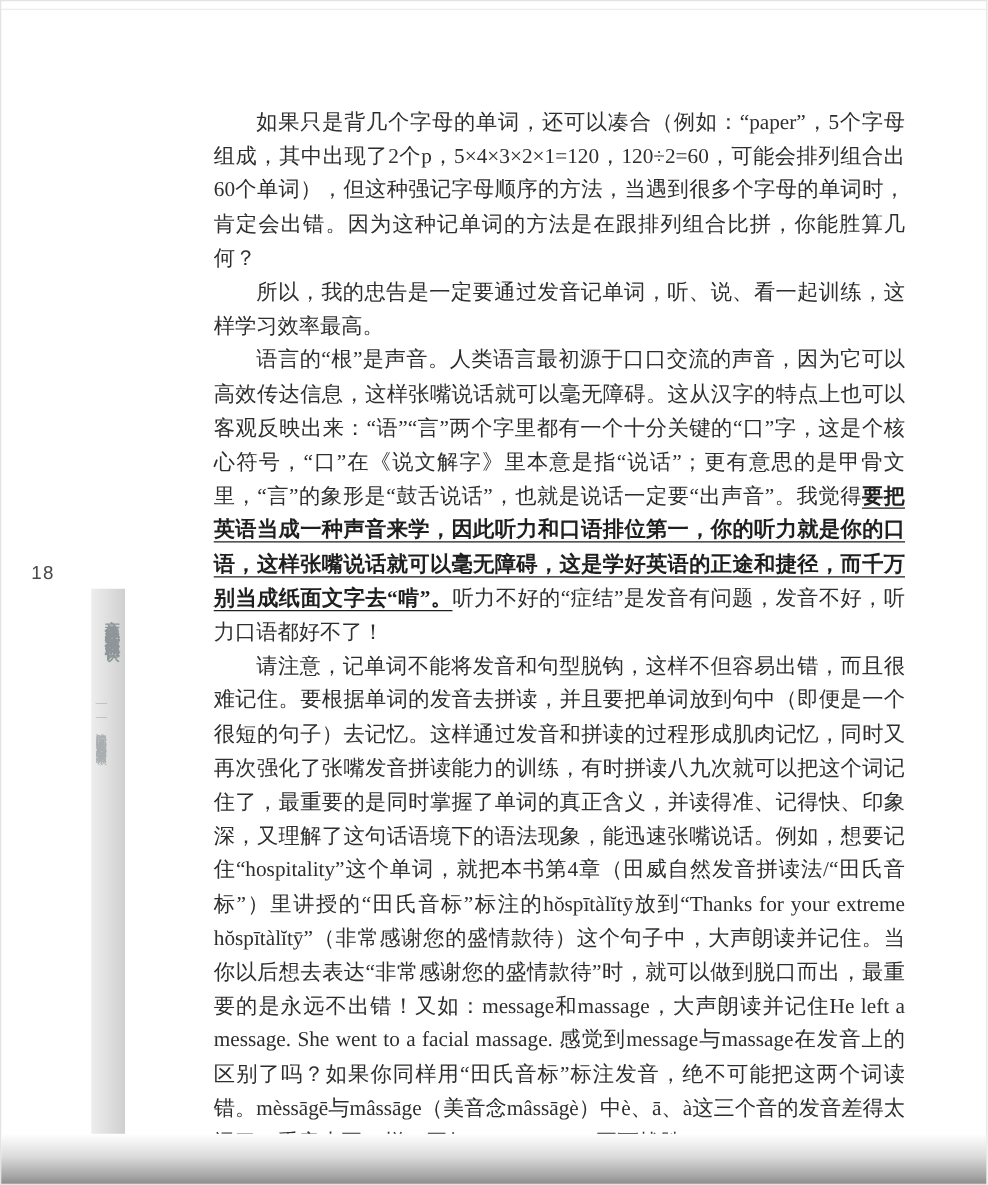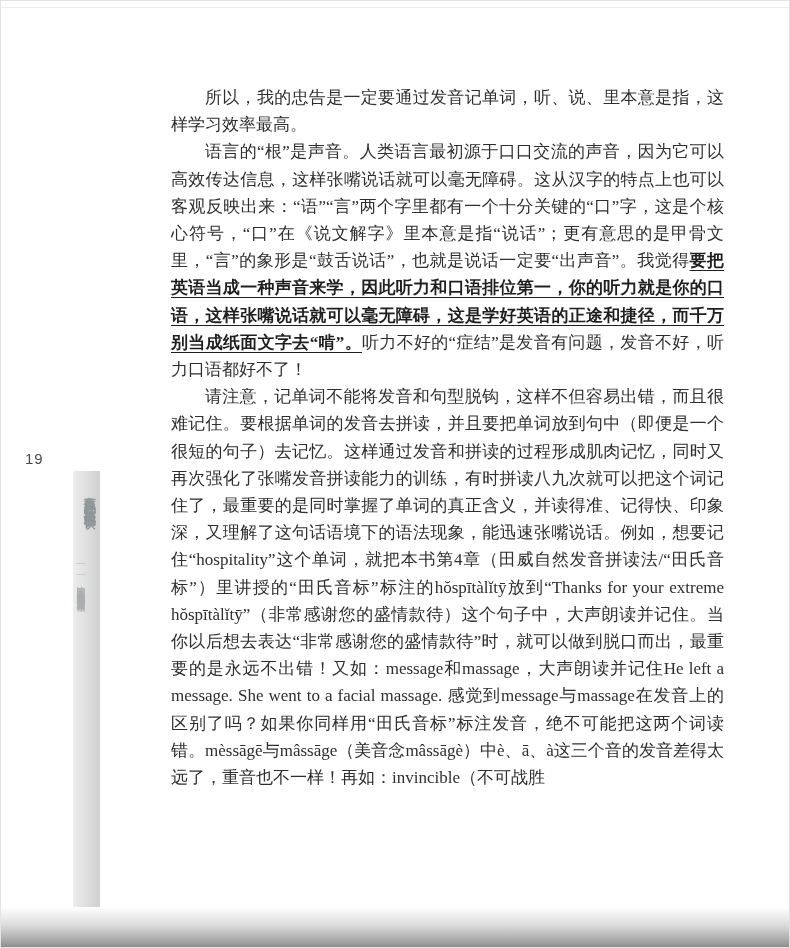--- a/index.html
+++ b/index.html
@@ -62,27 +62,28 @@
     position: absolute; left: 0; right: 0; top: 6px; height: 1px;
     background: #ececec;
   }
 </style>
 </head>
 <body>
 
 <div class="page">
   <div class="top-edge"></div>
 
-  <div class="page-number">19</div>
+  <div class="page-number">18</div>
 
   <div class="spine-bar">
     <div class="spine-title">高效轻松学好英语的秘诀</div>
     <div class="spine-subtitle">——决胜国际商务谈判和海外项目的看家本领</div>
   </div>
 
   <div class="text-block">
-    <p><span>所以，我的忠告是一定要通过发音记单词，听、说、里本意是指，这样学习效率最高。</span></p>
+    <p><span>如果只是背几个字母的单词，还可以凑合（例如：“paper”，5个字母组成，其中出现了2个p，5×4×3×2×1=120，120÷2=60，可能会排列组合出60个单词），但这种强记字母顺序的方法，当遇到很多个字母的单词时，肯定会出错。因为这种记单词的方法是在跟排列组合比拼，你能胜算几何？</span></p>
+    <p><span>所以，我的忠告是一定要通过发音记单词，听、说、看一起训练，这样学习效率最高。</span></p>
     <p><span>语言的“根”是声音。人类语言最初源于口口交流的声音，因为它可以高效传达信息，这样张嘴说话就可以毫无障碍。这从汉字的特点上也可以客观反映出来：“语”“言”两个字里都有一个十分关键的“口”字，这是个核心符号，“口”在《说文解字》里本意是指“说话”；更有意思的是甲骨文里，“言”的象形是“鼓舌说话”，也就是说话一定要“出声音”。我觉得</span><span class="emph">要把英语当成一种声音来学，因此听力和口语排位第一，你的听力就是你的口语，这样张嘴说话就可以毫无障碍，这是学好英语的正途和捷径，而千万别当成纸面文字去“啃”。</span><span>听力不好的“症结”是发音有问题，发音不好，听力口语都好不了！</span></p>
     <p><span>请注意，记单词不能将发音和句型脱钩，这样不但容易出错，而且很难记住。要根据单词的发音去拼读，并且要把单词放到句中（即便是一个很短的句子）去记忆。这样通过发音和拼读的过程形成肌肉记忆，同时又再次强化了张嘴发音拼读能力的训练，有时拼读八九次就可以把这个词记住了，最重要的是同时掌握了单词的真正含义，并读得准、记得快、印象深，又理解了这句话语境下的语法现象，能迅速张嘴说话。例如，想要记住“hospitality”这个单词，就把本书第4章（田威自然发音拼读法/“田氏音标”）里讲授的“田氏音标”标注的hŏspītàlĭtȳ放到“Thanks for your extreme hŏspītàlĭtȳ”（非常感谢您的盛情款待）这个句子中，大声朗读并记住。当你以后想去表达“非常感谢您的盛情款待”时，就可以做到脱口而出，最重要的是永远不出错！又如：message和massage，大声朗读并记住He left a message. She went to a facial massage. 感觉到message与massage在发音上的区别了吗？如果你同样用“田氏音标”标注发音，绝不可能把这两个词读错。mèssāgē与mâssāge（美音念mâssāgè）中è、ā、à这三个音的发音差得太远了，重音也不一样！再如：invincible（不可战胜</span></p>
   </div>
 
   <div class="bottom-shadow"></div>
 </div>
 
 </body></html>

